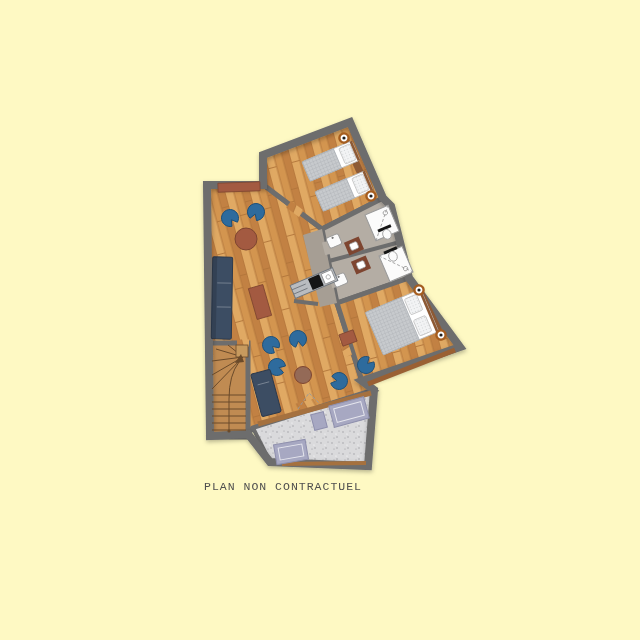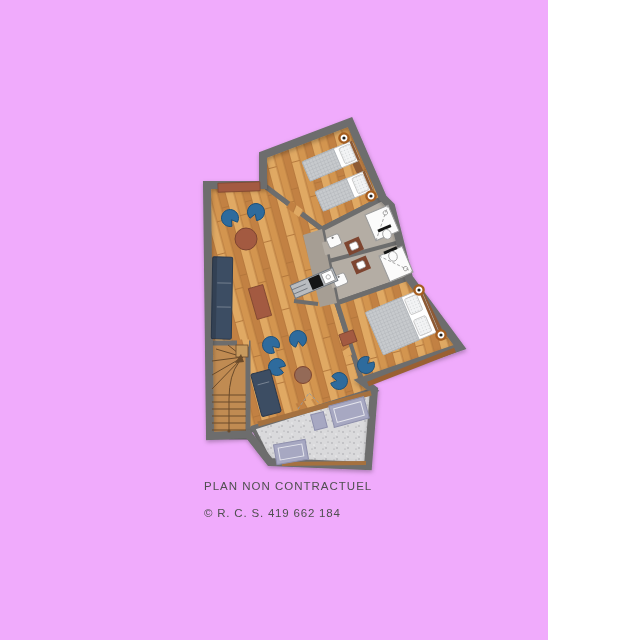--- a/index.html
+++ b/index.html
@@ -1,17 +1,17 @@
 <!DOCTYPE html>
 <html><head>
 <meta charset="utf-8">
 <style>
   html,body{margin:0;padding:0;background:#fff;}
-  .stage{position:relative;width:548px;height:640px;background:#f0abfc;overflow:hidden;
-         font-family:Liberation Sans, sans-serif;}
+  .stage{position:relative;width:640px;height:640px;background:#fef9c3;overflow:hidden;
+         font-family:Liberation Mono, monospace;}
   .caption{position:absolute;left:204px;top:480px;font-size:11.5px;letter-spacing:1px;font-weight:400;}
   .registration{position:absolute;left:204px;top:507px;font-size:11.5px;letter-spacing:0.8px;font-weight:400;}
   svg{position:absolute;left:0;top:0;}
 </style>
 </head>
 <body>
 
 <div class="stage">
 
 <svg width="640" height="640" viewBox="0 0 640 640">
@@ -214,15 +214,14 @@
   <g transform="translate(319,421) rotate(-15)">
     <rect x="-6.5" y="-8" width="13" height="16" stroke-width="1" fill="#a7a8c2" stroke="#8e8fad"></rect>
   </g>
   <g transform="translate(291,452) rotate(-10)">
     <rect x="-16" y="-10" width="32" height="20" stroke-width="1" fill="#a7a8c2" stroke="#8e8fad"></rect>
     <rect x="-12" y="-6" width="24" height="12" fill="none" stroke="#ffffff" stroke-width="1" opacity="0.7"></rect>
   </g>
 </svg>
 
 <div class="caption" style="color: rgb(79, 79, 79);">PLAN NON CONTRACTUEL</div>
-<div class="registration" style="color: rgb(79, 79, 79);">© R. C. S. 419 662 184</div>
 
 </div>
 
 </body></html>

